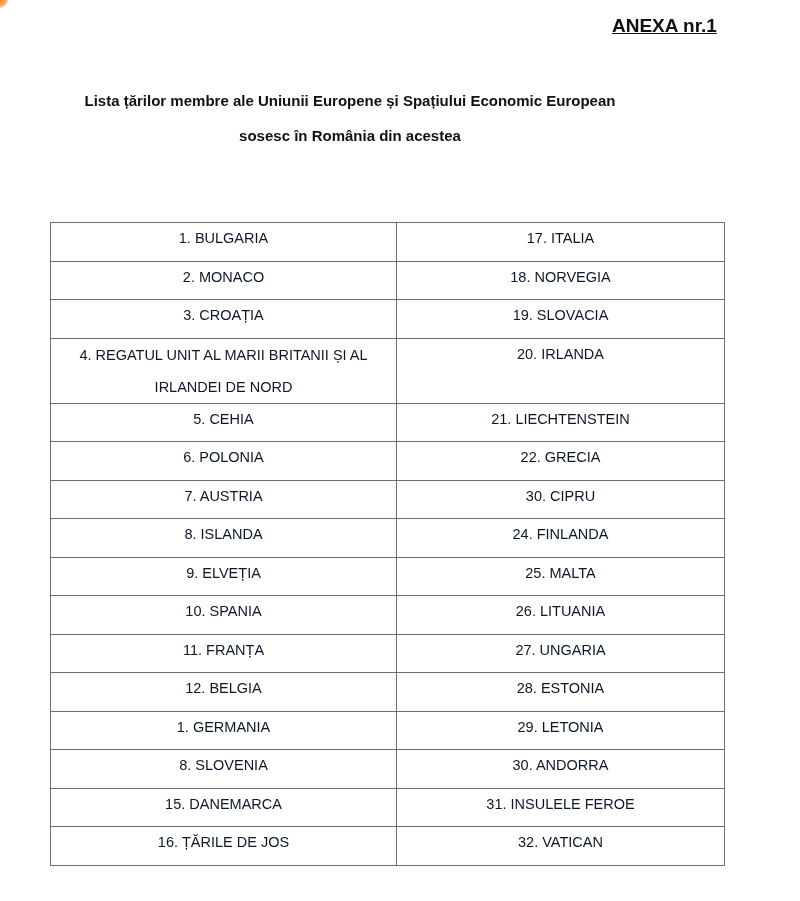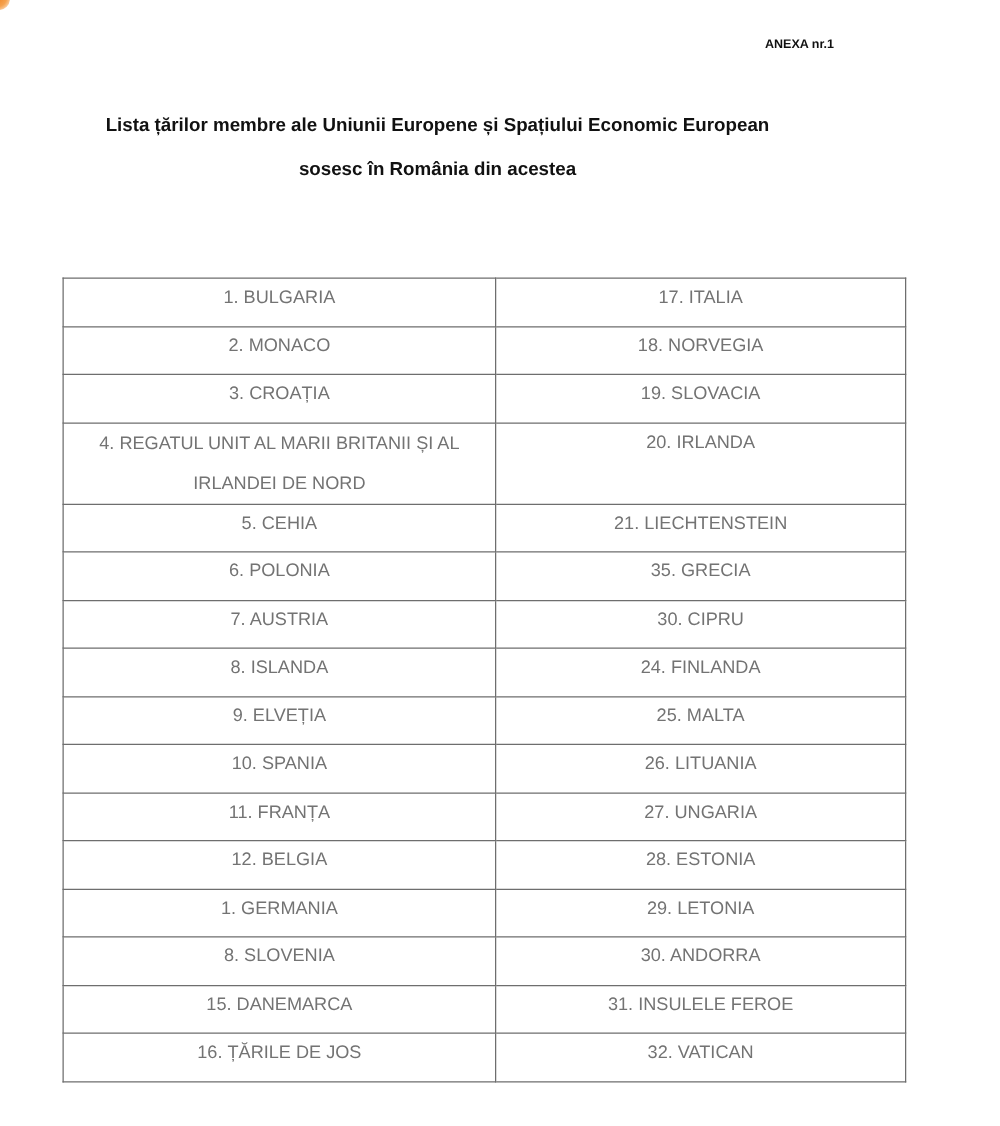--- a/index.html
+++ b/index.html
@@ -19,25 +19,26 @@
     position: absolute;
     left: -10px;
     top: -10px;
     width: 18px;
     height: 18px;
     border-radius: 50%;
     background: radial-gradient(circle at 40% 40%, #f0801e 0%, #f5a24f 55%, rgba(255,255,255,0) 100%);
   }
   .annex-label {
     position: absolute;
-    top: 30px;
+    top: 15px;
     left: 612px;
-    font-size: 10px;
+    font-size: 19px;
     font-weight: bold;
     letter-spacing: 0px;
+    text-decoration: underline;
   }
   .title {
     position: absolute;
     top: 83px;
     left: 0;
     width: 700px;
     text-align: center;
     font-size: 15px;
     font-weight: bold;
     line-height: 35px;
@@ -56,21 +57,21 @@
   }
   table.countries td {
     border: 1.5px solid #6e6e6e;
     text-align: center;
     vertical-align: top;
     font-size: 14.5px;
     padding: 5px 4px 0 4px;
     height: 33px;
     box-sizing: border-box;
     line-height: 20px;
-    color: #737373;
+    color: #0f172a;
   }
   table.countries col.c1 { width: 346px; }
   table.countries col.c2 { width: 328px; }
   table.countries tr { height: 38.5px; }
   table.countries tr.tall { height: 62px; }
   table.countries tr.tall td.left-cell {
     line-height: 32px;
     padding-top: 0px;
   }
   table.countries tr.tall td.right-cell {
@@ -110,21 +111,21 @@
     <tr class="tall">
       <td class="left-cell">4. REGATUL UNIT AL MARII BRITANII ȘI AL IRLANDEI DE NORD</td>
       <td class="right-cell">20. IRLANDA</td>
     </tr>
     <tr>
       <td>5. CEHIA</td>
       <td>21. LIECHTENSTEIN</td>
     </tr>
     <tr>
       <td>6. POLONIA</td>
-      <td>35. GRECIA</td>
+      <td>22. GRECIA</td>
     </tr>
     <tr>
       <td>7. AUSTRIA</td>
       <td>30. CIPRU</td>
     </tr>
     <tr>
       <td>8. ISLANDA</td>
       <td>24. FINLANDA</td>
     </tr>
     <tr>

